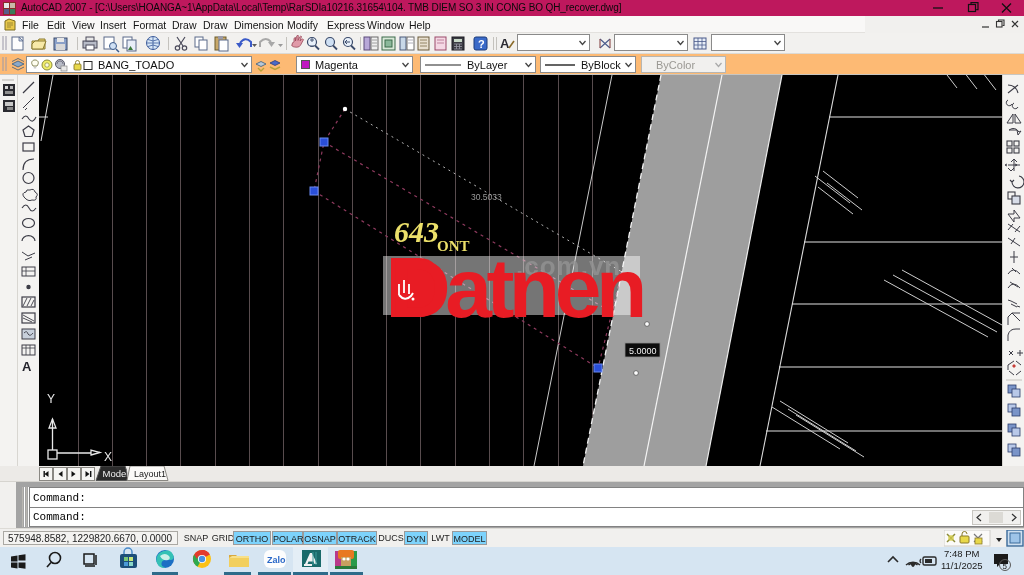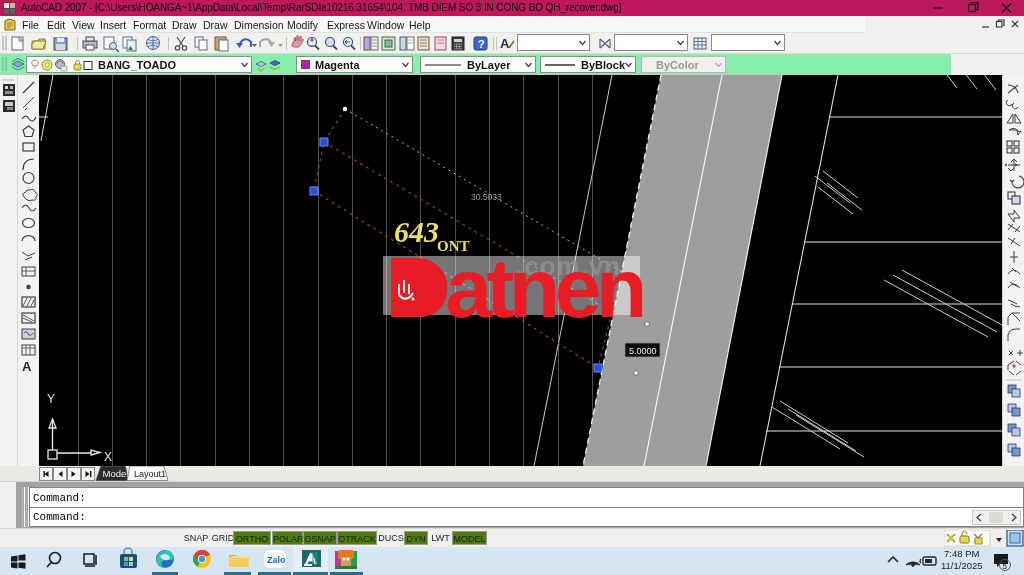--- a/index.html
+++ b/index.html
@@ -3,35 +3,35 @@
 <meta charset="utf-8">
 <style>
 *{margin:0;padding:0;box-sizing:border-box;}
 html,body{width:1024px;height:575px;overflow:hidden;font-family:"Liberation Sans",sans-serif;background:#f1f0ee;}
 .abs{position:absolute;}
 #titlebar{position:absolute;left:0;top:0;width:1024px;height:16px;background:#be185d;}
 #titletext{position:absolute;left:21px;top:2px;font-size:10px;letter-spacing:-0.1px;color:#0a0a0a;white-space:nowrap;}
 #menubar{position:absolute;left:0;top:16px;width:865px;height:17px;background:#f9f8f7;border-bottom:1px solid #e3e1de;}
 .menu{position:absolute;top:3px;font-size:10.5px;color:#151515;}
 #tb1{position:absolute;left:0;top:33px;width:1024px;height:21px;background:#f2f1ef;border-bottom:1px solid #dcdad5;}
-#tb2{position:absolute;left:0;top:54px;width:951px;height:21px;background:#86efac;border-bottom:1px solid #c8c6c1;font-weight:bold;}
+#tb2{position:absolute;left:0;top:54px;width:1024px;height:21px;background:#fdba74;border-bottom:1px solid #c8c6c1;}
 .combo{position:absolute;height:17px;background:#ffffff;border:1px solid #8a8a8a;font-size:11px;color:#111;}
 .combo .chev{position:absolute;right:2px;top:3px;width:9px;height:9px;}
 #main{position:absolute;left:0;top:75px;width:1024px;height:391px;background:#f2f1ef;}
 #ldock{position:absolute;left:0;top:0;width:18px;height:391px;background:#f4f3f1;border-right:1px solid #d8d6d1;}
 #drawtb{position:absolute;left:18px;top:0;width:21px;height:391px;background:#f4f3f1;}
 #canvas{position:absolute;left:39px;top:0;width:867px;height:391px;background:#000;}
 #rdock{position:absolute;left:1002px;top:0;width:22px;height:391px;background:#f4f3f1;border-left:1px solid #d8d6d1;}
 #tabrow{position:absolute;left:0;top:466px;width:1024px;height:16px;background:#eceae7;border-bottom:1px solid #d6d4cf;}
 #cmd{position:absolute;left:16px;top:482px;width:1024px;height:46px;background:#a3a3a3;font-family:"Liberation Mono",monospace;}
 #cmdhist{position:absolute;left:13px;top:5px;width:995px;height:21px;background:#fff;border:1px solid #828282;font-size:11px;color:#000;padding:4px 0 0 3px;}
 #cmdline{position:absolute;left:13px;top:26px;width:995px;height:19px;background:#fff;border-left:1px solid #828282;border-right:1px solid #828282;border-bottom:1px solid #828282;font-size:11px;color:#000;padding:3px 0 0 3px;}
 #status{position:absolute;left:0;top:528px;width:1024px;height:19px;background:#f1f0ee;border-top:1px solid #dddbd6;}
 .sbtn{position:absolute;top:2px;height:14px;font-size:9px;color:#1c1c1c;text-align:center;padding-top:2px;}
-.sbtn.on{border:1px solid #9a9a9a;background:#4d7c0f;}
+.sbtn.on{border:1px solid #9a9a9a;background:#7dd3fc;}
 #taskbar{position:absolute;left:0;top:547px;width:1024px;height:28px;background:#d6e5f2;}
 </style>
 </head>
 <body>
 <div id="titlebar">
  <svg class="abs" style="left:3px;top:2px" width="13" height="13">
       <rect x="0" y="0" width="13" height="13" fill="#8a2a2a"></rect>
       <rect x="1" y="1" width="5" height="5" fill="#e8e8e8"></rect>
       <rect x="7" y="7" width="5" height="5" fill="#3a7a5a"></rect>
       <rect x="7" y="1" width="5" height="5" fill="#c8b8a8"></rect>
@@ -457,20 +457,21 @@
       <path d="M2 7 l4-4 4 4 M2 13 l4 4 4-4" fill="none" stroke="#555" stroke-width="1.2"></path>
     </svg>
  <div style="position:absolute;left:956px;top:28px;width:49px;height:15px;background:#f1f0ee;border:1px solid #c8c6c1;">
   <svg width="47" height="13">
         <path d="M8 3 l-4 3.5 4 3.5 M39 3 l4 3.5 -4 3.5" fill="none" stroke="#333" stroke-width="1.2"></path>
         <rect x="16" y="1" width="14" height="11" fill="#dcdad5"></rect>
       </svg>
  </div>
 </div>
 <div id="status">
+ <div style="position:absolute;left:3px;top:2px;width:175px;height:14px;border:1px solid #aaa8a3;background:#f4f3f1;font-size:10px;color:#222;padding:1px 0 0 4px;">575948.8582, 1229820.6670, 0.0000</div>
  <div class="sbtn" style="left:183px;width:26px;">SNAP</div>
  <div class="sbtn" style="left:210px;width:26px;">GRID</div>
  <div class="sbtn on" style="left:233px;width:38px;">ORTHO</div>
  <div class="sbtn on" style="left:272px;width:31px;">POLAR</div>
  <div class="sbtn on" style="left:303px;width:34px;">OSNAP</div>
  <div class="sbtn on" style="left:337px;width:40px;">OTRACK</div>
  <div class="sbtn" style="left:378px;width:26px;">DUCS</div>
  <div class="sbtn on" style="left:404px;width:24px;">DYN</div>
  <div class="sbtn" style="left:429px;width:23px;">LWT</div>
  <div class="sbtn on" style="left:452px;width:35px;">MODEL</div>

